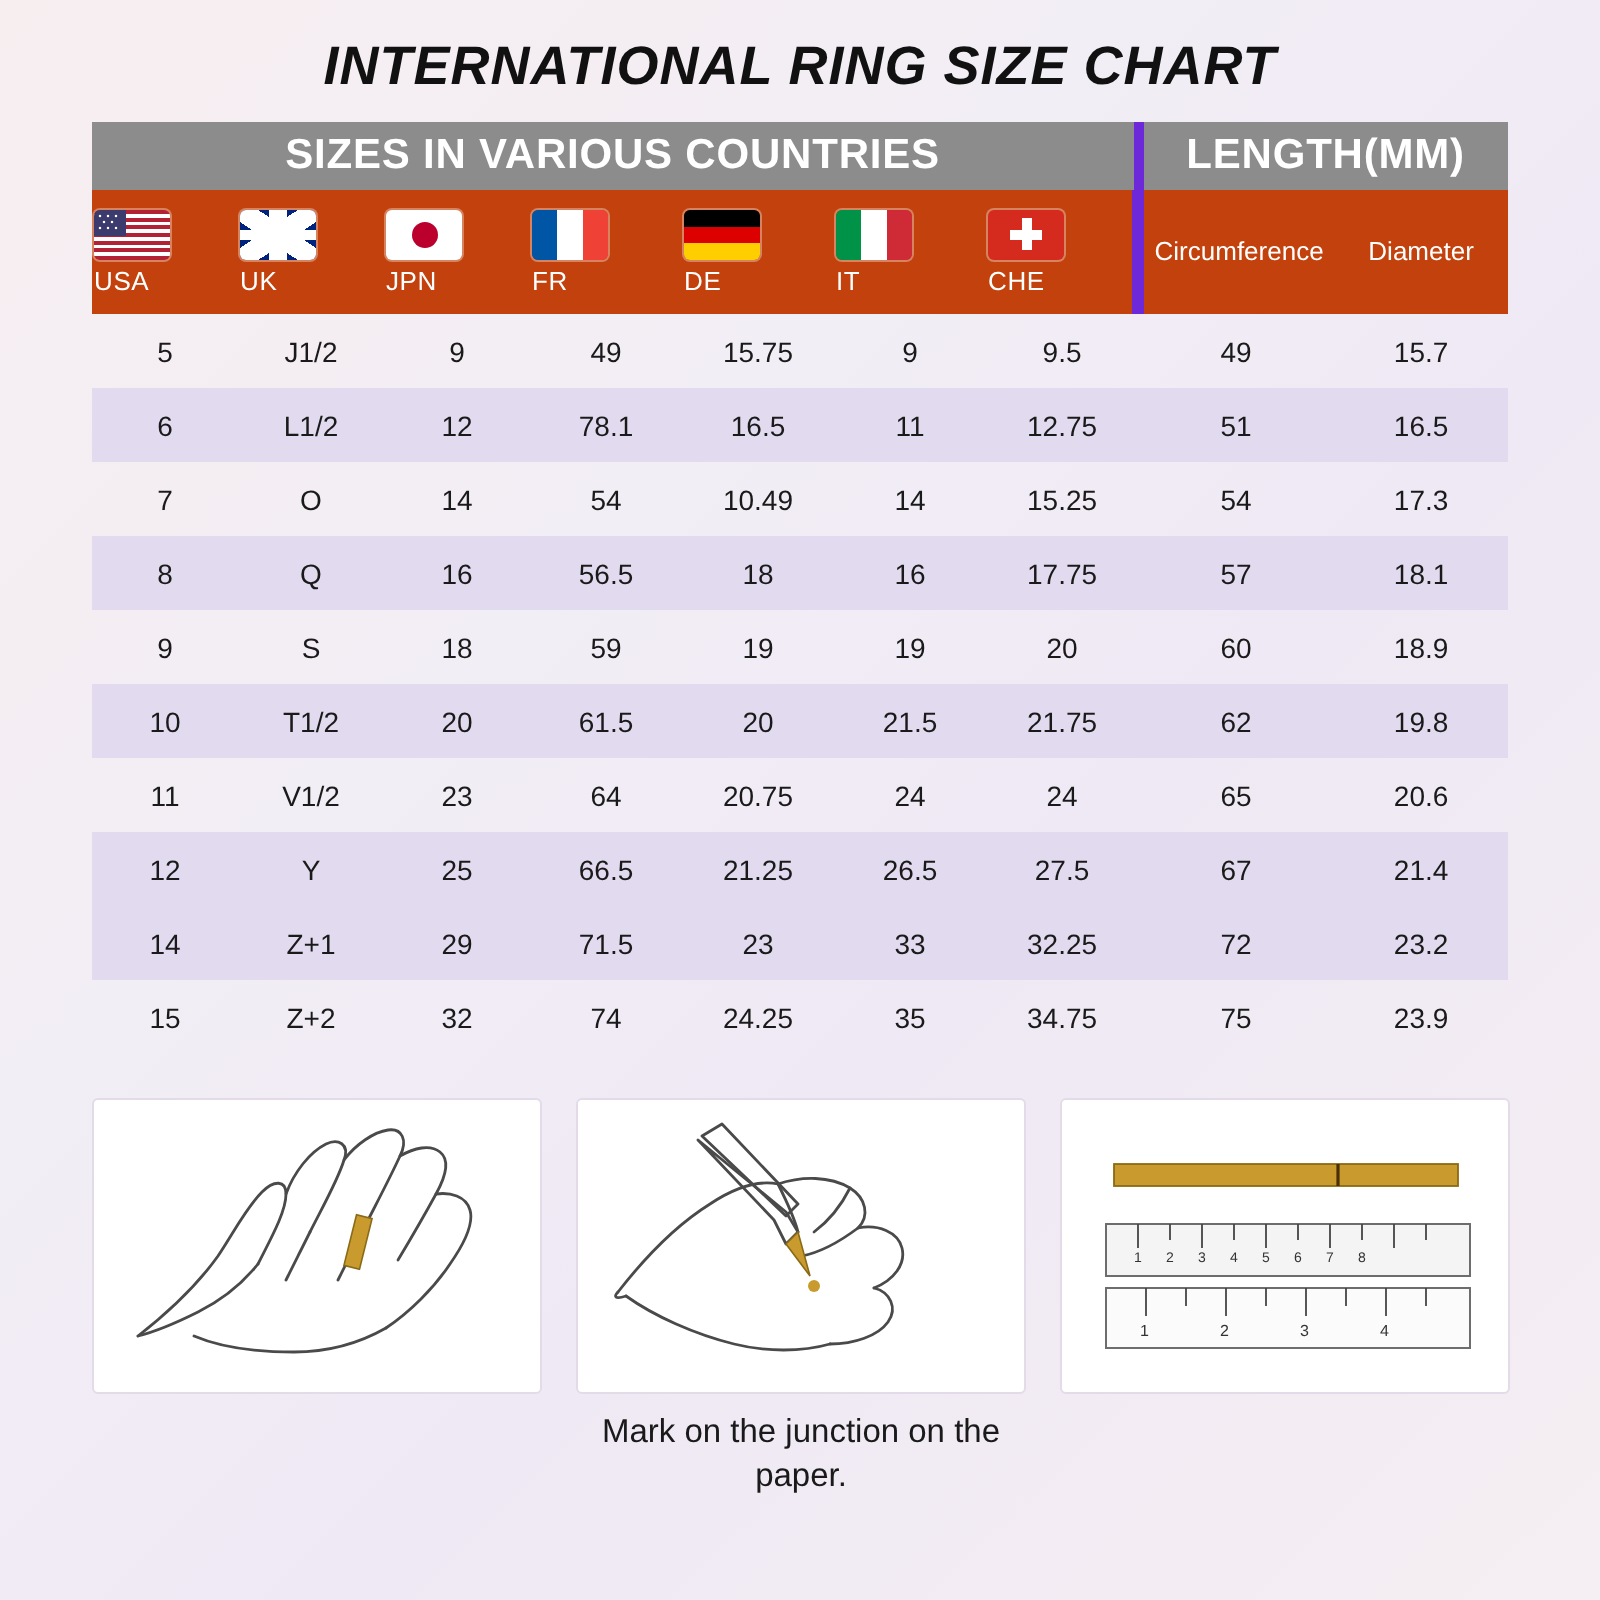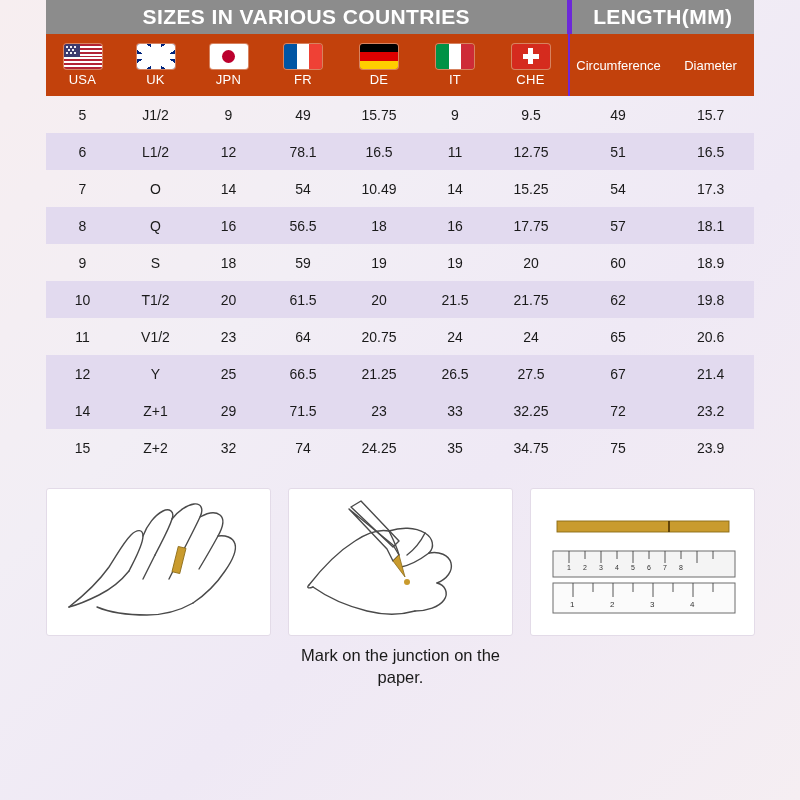--- a/index.html
+++ b/index.html
@@ -50,25 +50,25 @@
     border-right: 5px solid #6d28d9;
   }
   .hdr-top.last { border-right: none; }
   .hdr-flagrow td {
     background: #c2410c;
     color: #fff;
     height: 54px;
     padding-top: 4px;
     padding-bottom: 4px;
   }
-  .hdr-flagrow td.sep { border-right: 2px solid #6d28d9; }
+  .hdr-flagrow td.sep { border-right: 6px solid #6d28d9; }
   .flagwrap {
     display: flex;
     flex-direction: column;
-    align-items: center;
+    align-items: flex-start;
     justify-content: center;
     gap: 3px;
   }
   .flag {
     width: 38px;
     height: 25px;
     border-radius: 3px;
     overflow: hidden;
     position: relative;
     display: block;
@@ -209,20 +209,21 @@
     line-height: 1.32;
     text-align: center;
     color: #1a1a1a;
   }
 </style>
 </head>
 <body>
 
 <div class="page">
 
+  <div class="title">INTERNATIONAL RING SIZE CHART</div>
 
   <table class="chart">
     <colgroup>
       <col style="width:73px">
       <col style="width:73px">
       <col style="width:73px">
       <col style="width:76px">
       <col style="width:76px">
       <col style="width:76px">
       <col style="width:76px">

